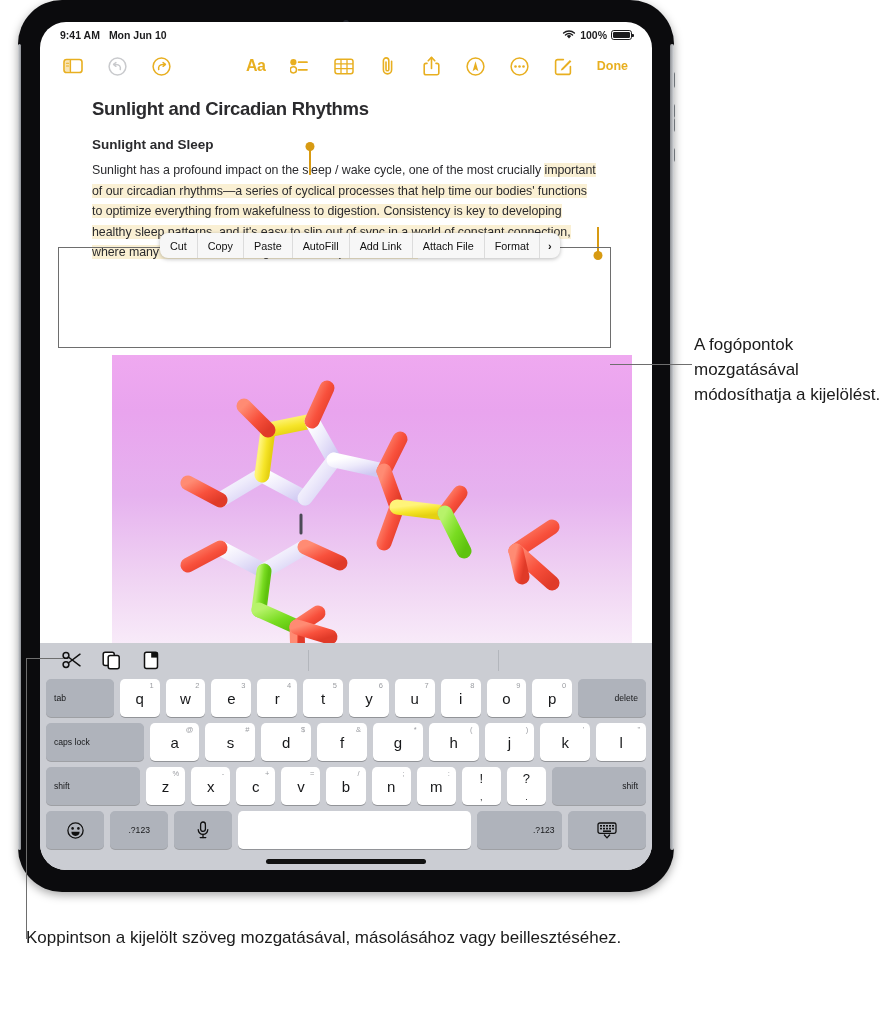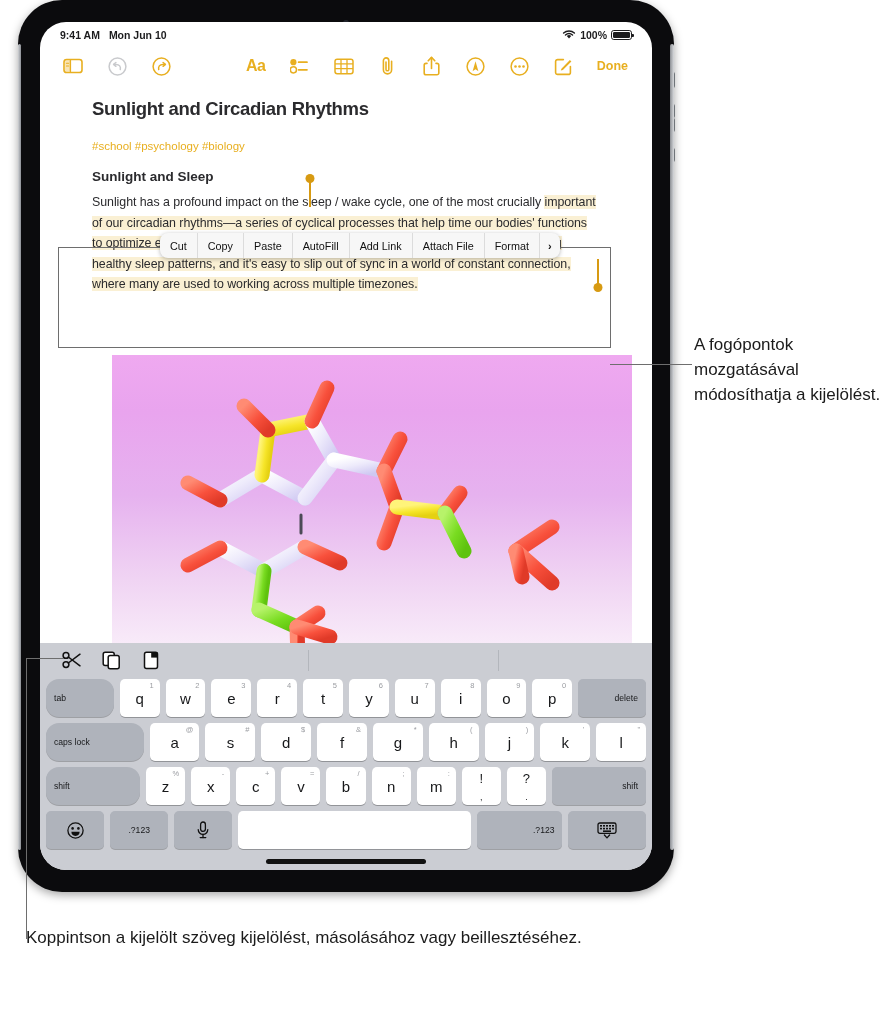--- a/index.html
+++ b/index.html
@@ -156,21 +156,21 @@
   }
   .key .alt {
     position: absolute; top: 2px; right: 6px; font-size: 7.5px; color: #9A9CA1;
   }
   .key .sub { position: absolute; bottom: 3px; font-size: 9px; color: #17181A; }
   .key.dual .main { position: absolute; top: 4px; font-size: 13px; }
   .key.mod {
     background: #AFB3BB; box-shadow: 0 1px 0 rgba(0,0,0,.22);
     font-size: 8.6px; color: #17181A;
   }
-  .key.mod.lbl-left  { justify-content: flex-start; padding-left: 8px; border-radius: 13px; }
+  .key.mod.lbl-left  { justify-content: flex-start; padding-left: 8px; }
   .key.mod.lbl-right { justify-content: flex-end; padding-right: 8px; }
   .key.space { background: #FFFFFF; flex: 6 1 0; }
   .key.wide2 { flex: 2 1 0; }
   .key.wide15 { flex: 1.5 1 0; }
   .key.wide18 { flex: 1.8 1 0; }
   .key.wide22 { flex: 2.2 1 0; }
 
   #homebar {
     position: absolute; left: 50%; bottom: 6px; transform: translateX(-50%);
     width: 160px; height: 5px; border-radius: 3px; background: #111;
@@ -304,21 +304,20 @@
               <path d="M16.4 9.6 L16.4 15.4 A2 2 0 0 1 14.4 17.4 L3.6 17.4 A2 2 0 0 1 1.6 15.4 L1.6 4.6 A2 2 0 0 1 3.6 2.6 L9.4 2.6" stroke="#E8AF20" stroke-width="1.6" fill="none" stroke-linecap="round"></path>
               <path d="M7.4 11.8 L15.9 3.0 L17.4 4.5 L8.9 13.1 L6.8 13.6 Z" fill="#E8AF20"></path>
             </svg>
           </span>
           <span id="done-btn">Done</span>
         </div>
       </div>
 
       <div id="note">
         <div id="note-title">Sunlight and Circadian Rhythms</div>
-        <div id="note-tags">#school #psychology #biology</div>
         <div id="note-sub">Sunlight and Sleep</div>
         <div id="note-para">
           <span>Sunlight has a profound impact on the sleep / wake cycle, one of the most crucially </span><span id="sel-block">important of our circadian rhythms—a series of cyclical processes that help time our bodies' functions to optimize everything from wakefulness to digestion. Consistency is key to developing healthy sleep patterns, and it's easy to slip out of sync in a world of constant connection, where many are used to working across multiple timezones.</span>
           <span class="handle start">
               <span class="knob"></span>
             </span>
           <span class="handle end">
               <span class="knob"></span>
             </span>
         </div>
@@ -616,15 +615,15 @@
     <span class="e top"></span>
     <span class="e bot"></span>
     <span class="e lft"></span>
     <span class="e rgt"></span>
   </div>
   <div class="cl-line" id="callout1-lead"></div>
   <div class="cl-text" id="callout1-text">A fogópontok mozgatásával módosíthatja a kijelölést.</div>
 
   <div class="cl-line" id="callout2-lead-h"></div>
   <div class="cl-line" id="callout2-lead-v"></div>
-  <div class="cl-text" id="callout2-text">Koppintson a kijelölt szöveg kijelölést, másolásához vagy beillesztéséhez.</div>
+  <div class="cl-text" id="callout2-text">Koppintson a kijelölt szöveg mozgatásával, másolásához vagy beillesztéséhez.</div>
 
 </div>
 
 </body></html>

